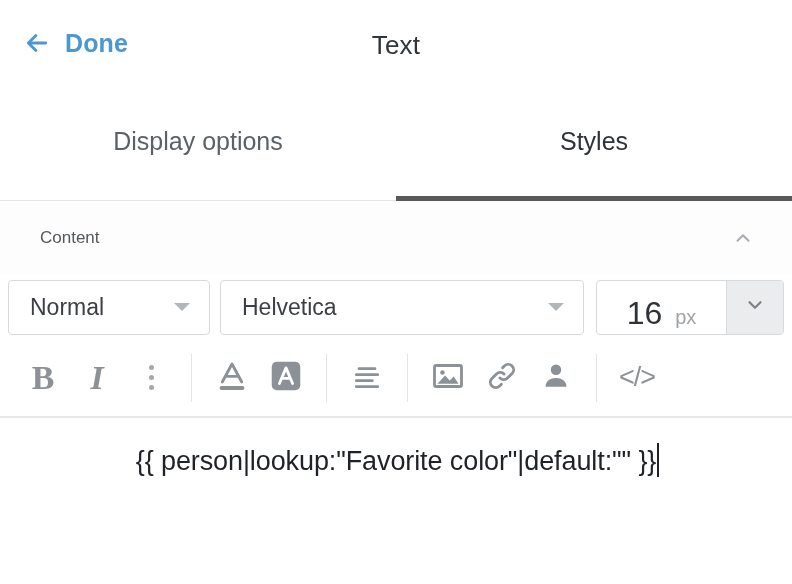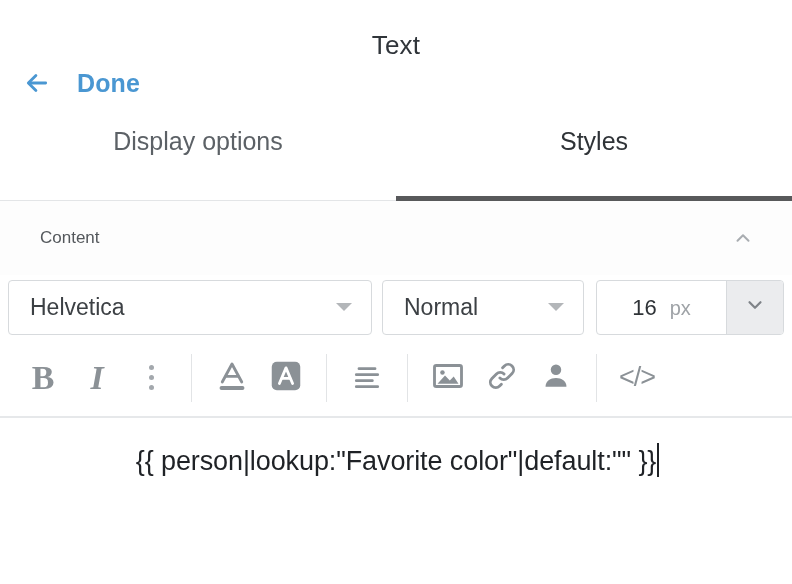--- a/index.html
+++ b/index.html
@@ -21,24 +21,23 @@
     position: relative;
     height: 104px;
     background: #ffffff;
   }
   .done-btn {
     position: absolute;
     left: 24px;
     top: 30px;
     display: flex;
     align-items: center;
-    gap: 27px;
+    gap: 15px;
     cursor: pointer;
     user-select: none;
-    margin-top: 40px;
   }
   .back-arrow {
     display: block;
     width: 26px;
     height: 26px;
   }
   .done-label {
     color: #4a97d2;
     font-size: 25px;
     font-weight: bold;
@@ -170,21 +169,21 @@
   }
   .size-input {
     flex: 1;
     display: flex;
     align-items: baseline;
     justify-content: center;
     gap: 13px;
     padding-top: 14px;
     cursor: text;
   }
-  .size-value { font-size: 22px; color: #2f3337; }
+  .size-value { font-size: 32px; color: #2f3337; }
   .size-unit  { font-size: 20px; color: #9fa3a7; }
   .size-stepper {
     width: 56px;
     background: #ebecee;
     border-left: 1px solid #d7dadd;
     display: flex;
     align-items: center;
     justify-content: center;
     cursor: pointer;
   }
@@ -304,29 +303,29 @@
   <span class="section-title">Content</span>
   <span class="collapse-btn">
     <svg width="22" height="22" viewBox="0 0 24 24" fill="none" stroke="#a9adb1" stroke-width="2.2" stroke-linecap="round" stroke-linejoin="round">
       <polyline points="6,15 12,9 18,15"></polyline>
     </svg>
   </span>
 </div>
 
 <div class="control-row">
 
-  <div class="select-box select-font">
-    <span class="select-value">Helvetica</span>
+  <div class="select-box select-normal">
+    <span class="select-value">Normal</span>
     <span class="caret">
         <i></i>
       </span>
   </div>
 
-  <div class="select-box select-normal">
-    <span class="select-value">Normal</span>
+  <div class="select-box select-font">
+    <span class="select-value">Helvetica</span>
     <span class="caret">
         <i></i>
       </span>
   </div>
 
   <div class="size-box">
     <div class="size-input">
       <span class="size-value">16</span>
       <span class="size-unit">px</span>
     </div>

